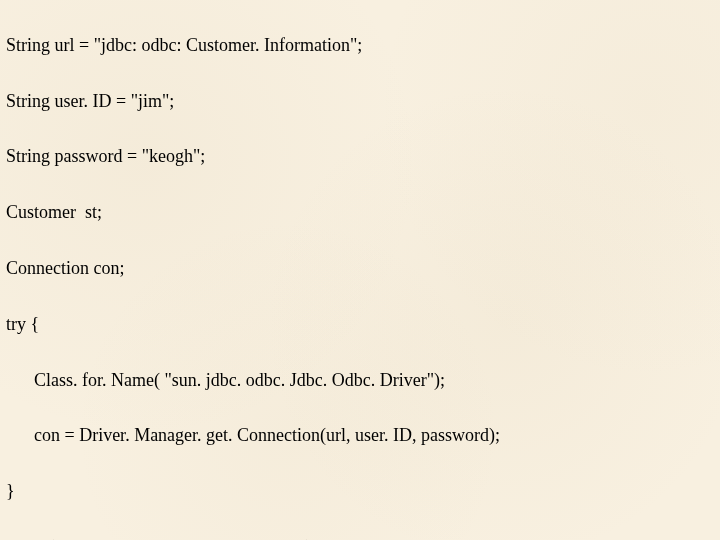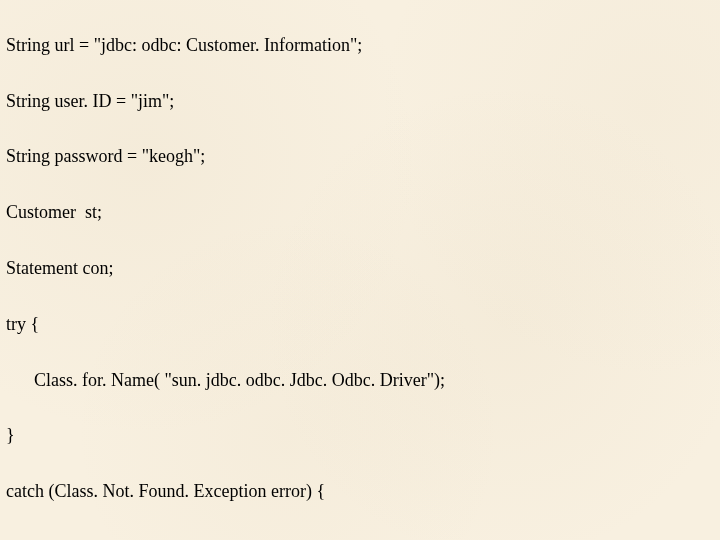--- a/index.html
+++ b/index.html
@@ -32,23 +32,24 @@
   .indent1 { padding-left: 28px; }
 </style>
 </head>
 <body>
 
 <div class="code-block">
 <span class="line">String url = "jdbc: odbc: Customer. Information";</span>
 <span class="line">String user. ID = "jim";</span>
 <span class="line">String password = "keogh";</span>
 <span class="line">Customer  st;</span>
-<span class="line">Statement con;</span>
+<span class="line">Connection con;</span>
 <span class="line">try {</span>
 <span class="line indent1">Class. for. Name( "sun. jdbc. odbc. Jdbc. Odbc. Driver");</span>
+<span class="line indent1">con = Driver. Manager. get. Connection(url, user. ID, password);</span>
 <span class="line">}</span>
 <span class="line">catch (Class. Not. Found. Exception error) {</span>
 
 
 
 
 
 
 
 </div>

